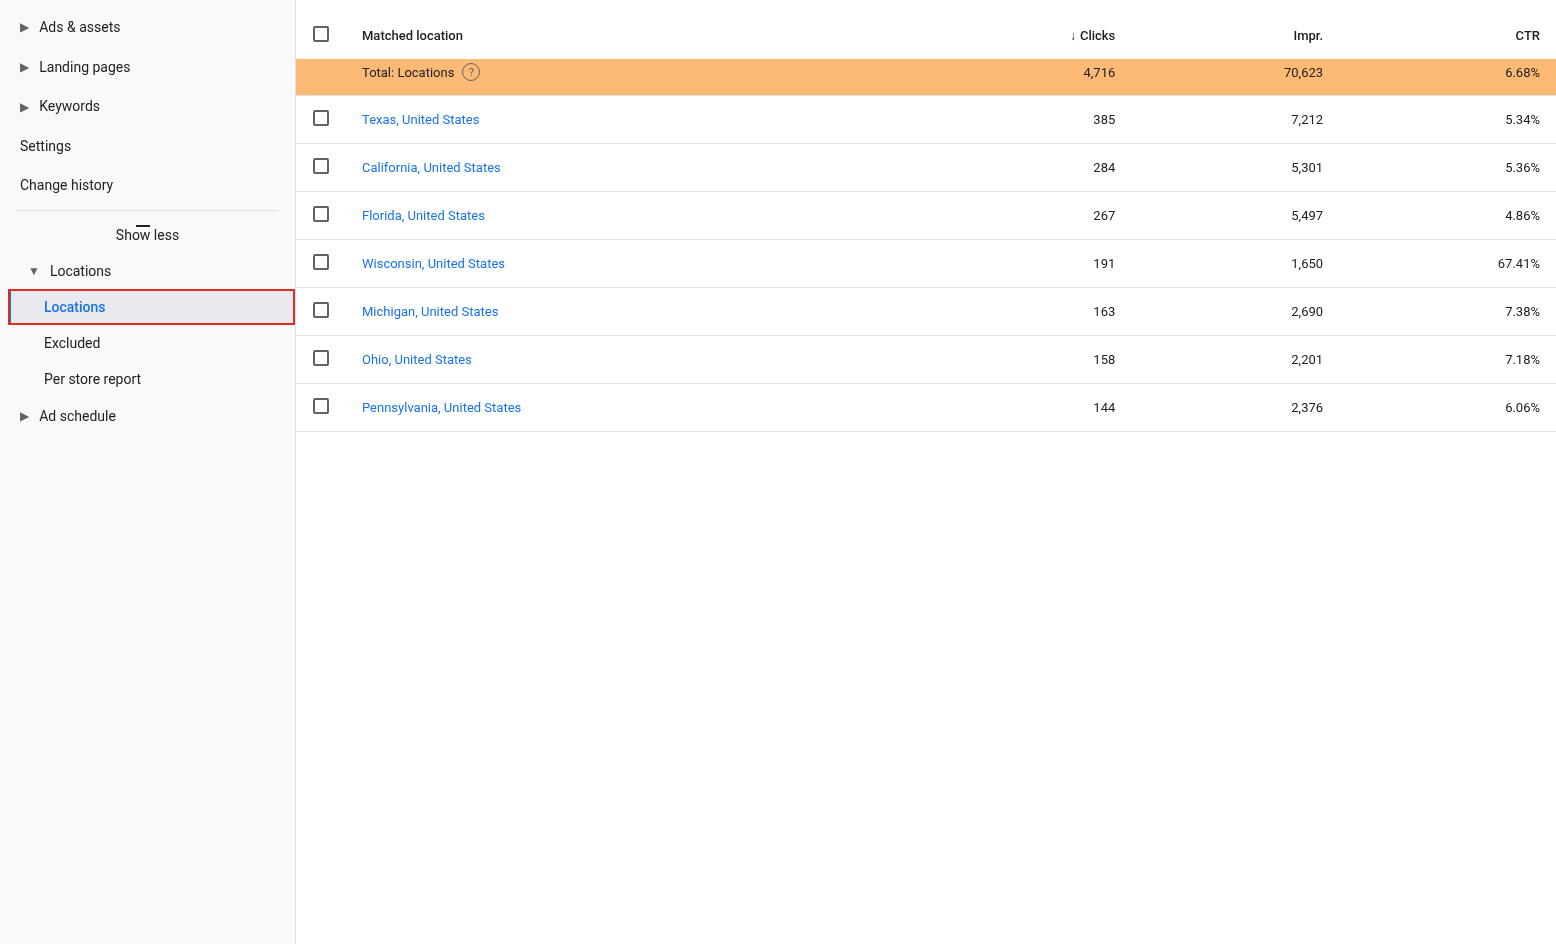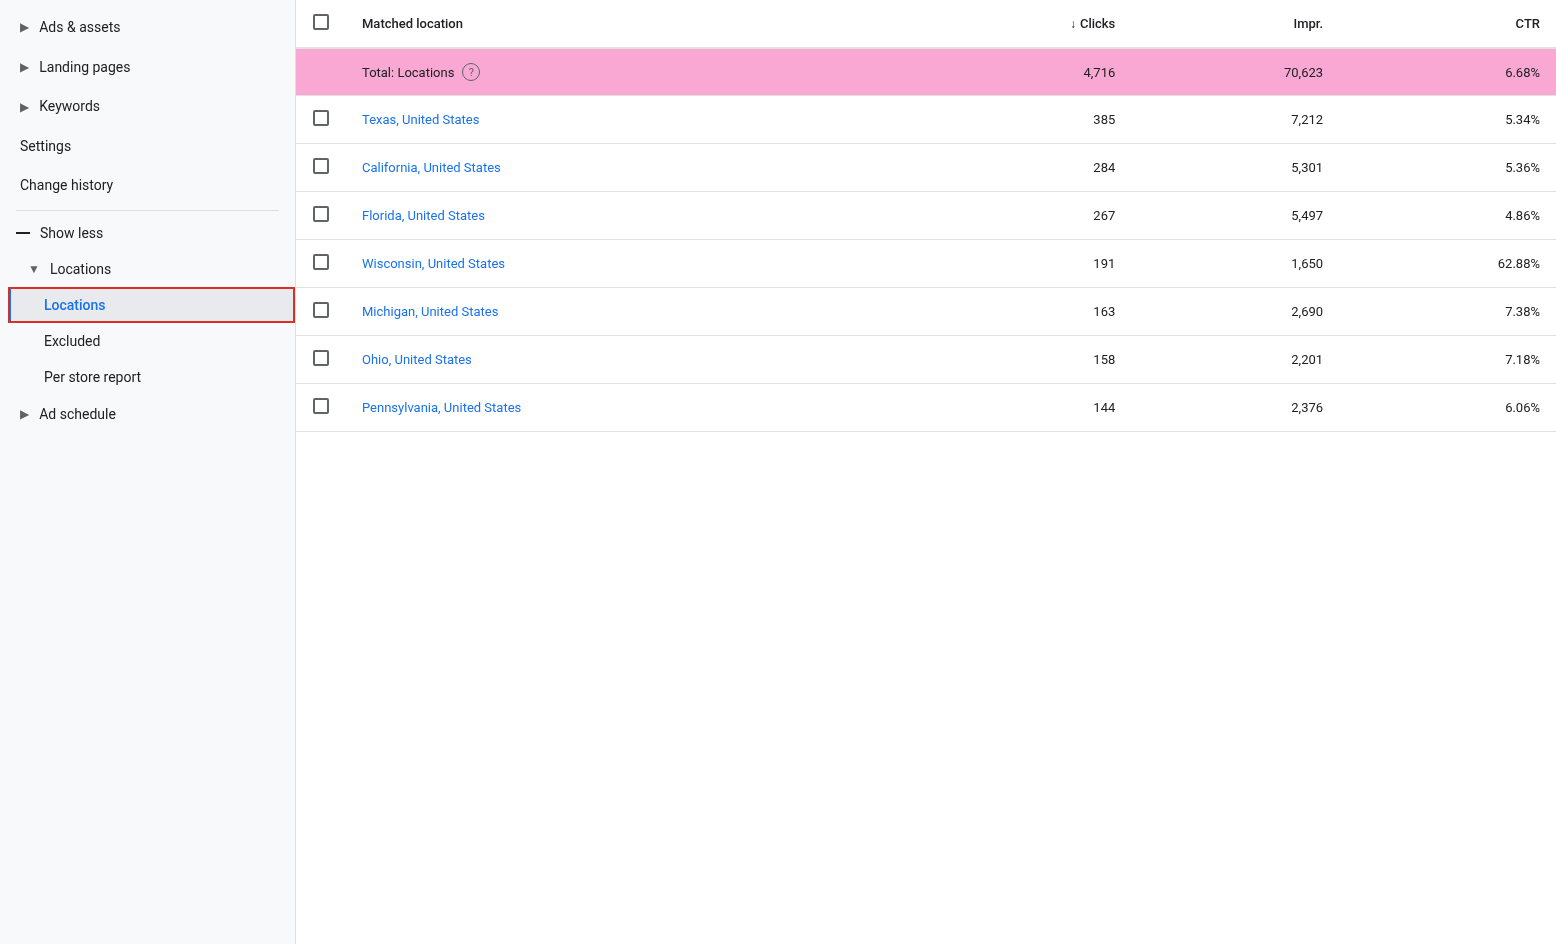--- a/index.html
+++ b/index.html
@@ -40,20 +40,21 @@
       margin: 4px 16px;
     }
 
     .show-less-item {
       display: flex;
       align-items: center;
       padding: 10px 16px 10px 16px;
       cursor: pointer;
       color: #202124;
       font-size: 14px;
+      flex-direction: column;
     }
 
     .show-less-item .dash {
       width: 14px;
       height: 2px;
       background: #202124;
       margin-right: 10px;
       flex-shrink: 0;
     }
 
@@ -111,21 +112,21 @@
 
     .data-table th {
       padding: 14px 16px;
       text-align: right;
       font-weight: 500;
       font-size: 13px;
       color: #202124;
       border-bottom: 2px solid #e0e0e0;
       background: #fff;
       position: sticky;
-      top: 0;
+      top: 12px;
       z-index: 10;
       white-space: nowrap;
     }
 
     .data-table th.location-col {
       text-align: left;
     }
 
     .data-table th.checkbox-col {
       width: 50px;
@@ -144,21 +145,21 @@
       text-align: center;
     }
 
     .data-table td.location-col {
       text-align: left;
     }
 
     .total-row td {
       font-weight: normal;
       color: #202124;
-      background: #f9a8d4;
+      background: #fdba74;
       margin-top: 45px;
     }
 
     .location-link {
       color: #1a73e8;
       text-decoration: none;
       cursor: pointer;
     }
 
     
@@ -330,21 +331,21 @@
     </tr>
         <tr>
       <td class="checkbox-col">
         <span class="checkbox"></span>
       </td>
       <td class="location-col">
         <a class="location-link">Wisconsin, United States</a>
       </td>
       <td>191</td>
       <td>1,650</td>
-      <td>62.88%</td>
+      <td>67.41%</td>
     </tr>
         <tr>
       <td class="checkbox-col">
         <span class="checkbox"></span>
       </td>
       <td class="location-col">
         <a class="location-link">Michigan, United States</a>
       </td>
       <td>163</td>
       <td>2,690</td>

